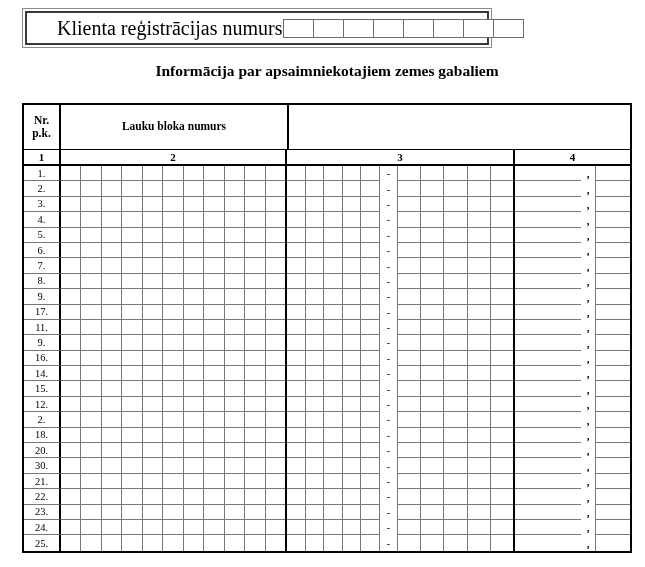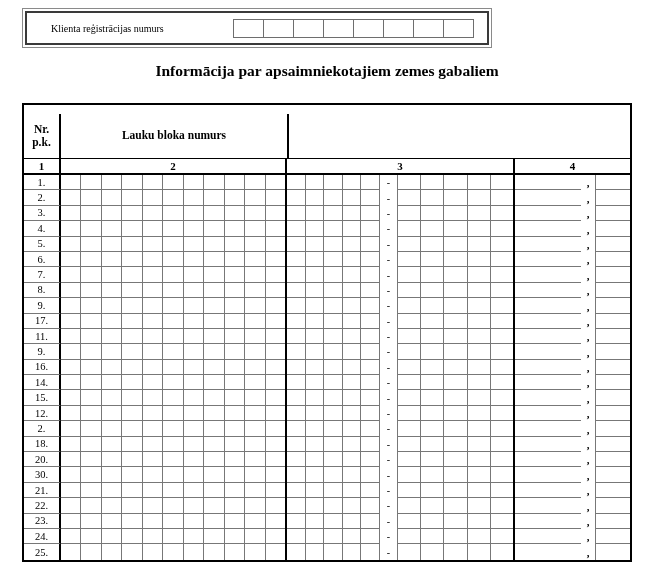--- a/index.html
+++ b/index.html
@@ -17,21 +17,21 @@
     border: 1px solid #8a8a8a;
     padding: 2px;
     box-sizing: content-box;
   }
   .regbox-inner {
     border: 2px solid #3a3a3a;
     height: 100%;
     display: flex; align-items: center;
     box-sizing: border-box;
   }
-  .reg-label { font-size: 10px; padding-left: 24px; white-space: nowrap; }
+  .reg-label { font-size: 20px; padding-left: 30px; white-space: nowrap; }
   .reg-cells { display: flex; margin-left: auto; margin-right: 13px; }
   .reg-cell {
     width: 31px; height: 19px;
     border: 1px solid #6e6e6e;
     margin-left: -1px;
     background: #fff;
     box-sizing: border-box;
   }
   .reg-cell:first-child { margin-left: 0; }
 
@@ -43,21 +43,21 @@
 
   
   .ftable {
     position: absolute; left: 22px; top: 103px;
     width: 610px;
     border: 2px solid #000;
     box-sizing: border-box;
     background: #fff;
   }
   .hdr-row, .sub-row, .row { display: flex; box-sizing: border-box; }
-  .hdr-row { height: 44px; margin-top: 9px; }
+  .hdr-row { height: 44px; }
   .sub-row { height: 17px; border-top: 1px solid #000; border-bottom: 2px solid #000; }
   .row { height: 15.4px; }
 
   .c-nr   { width: 37px;  border-right: 2px solid #000; box-sizing: border-box; flex: none; }
   .c-kad  { width: 226px; border-right: 2px solid #000; box-sizing: border-box; flex: none; }
   .c-lau  { width: 228px; border-right: 2px solid #000; box-sizing: border-box; flex: none; font-family: Liberation Serif, serif; }
   .c-pla  { flex: 1; box-sizing: border-box; }
 
   .hdr-cell {
     display: flex; align-items: center; justify-content: center;

